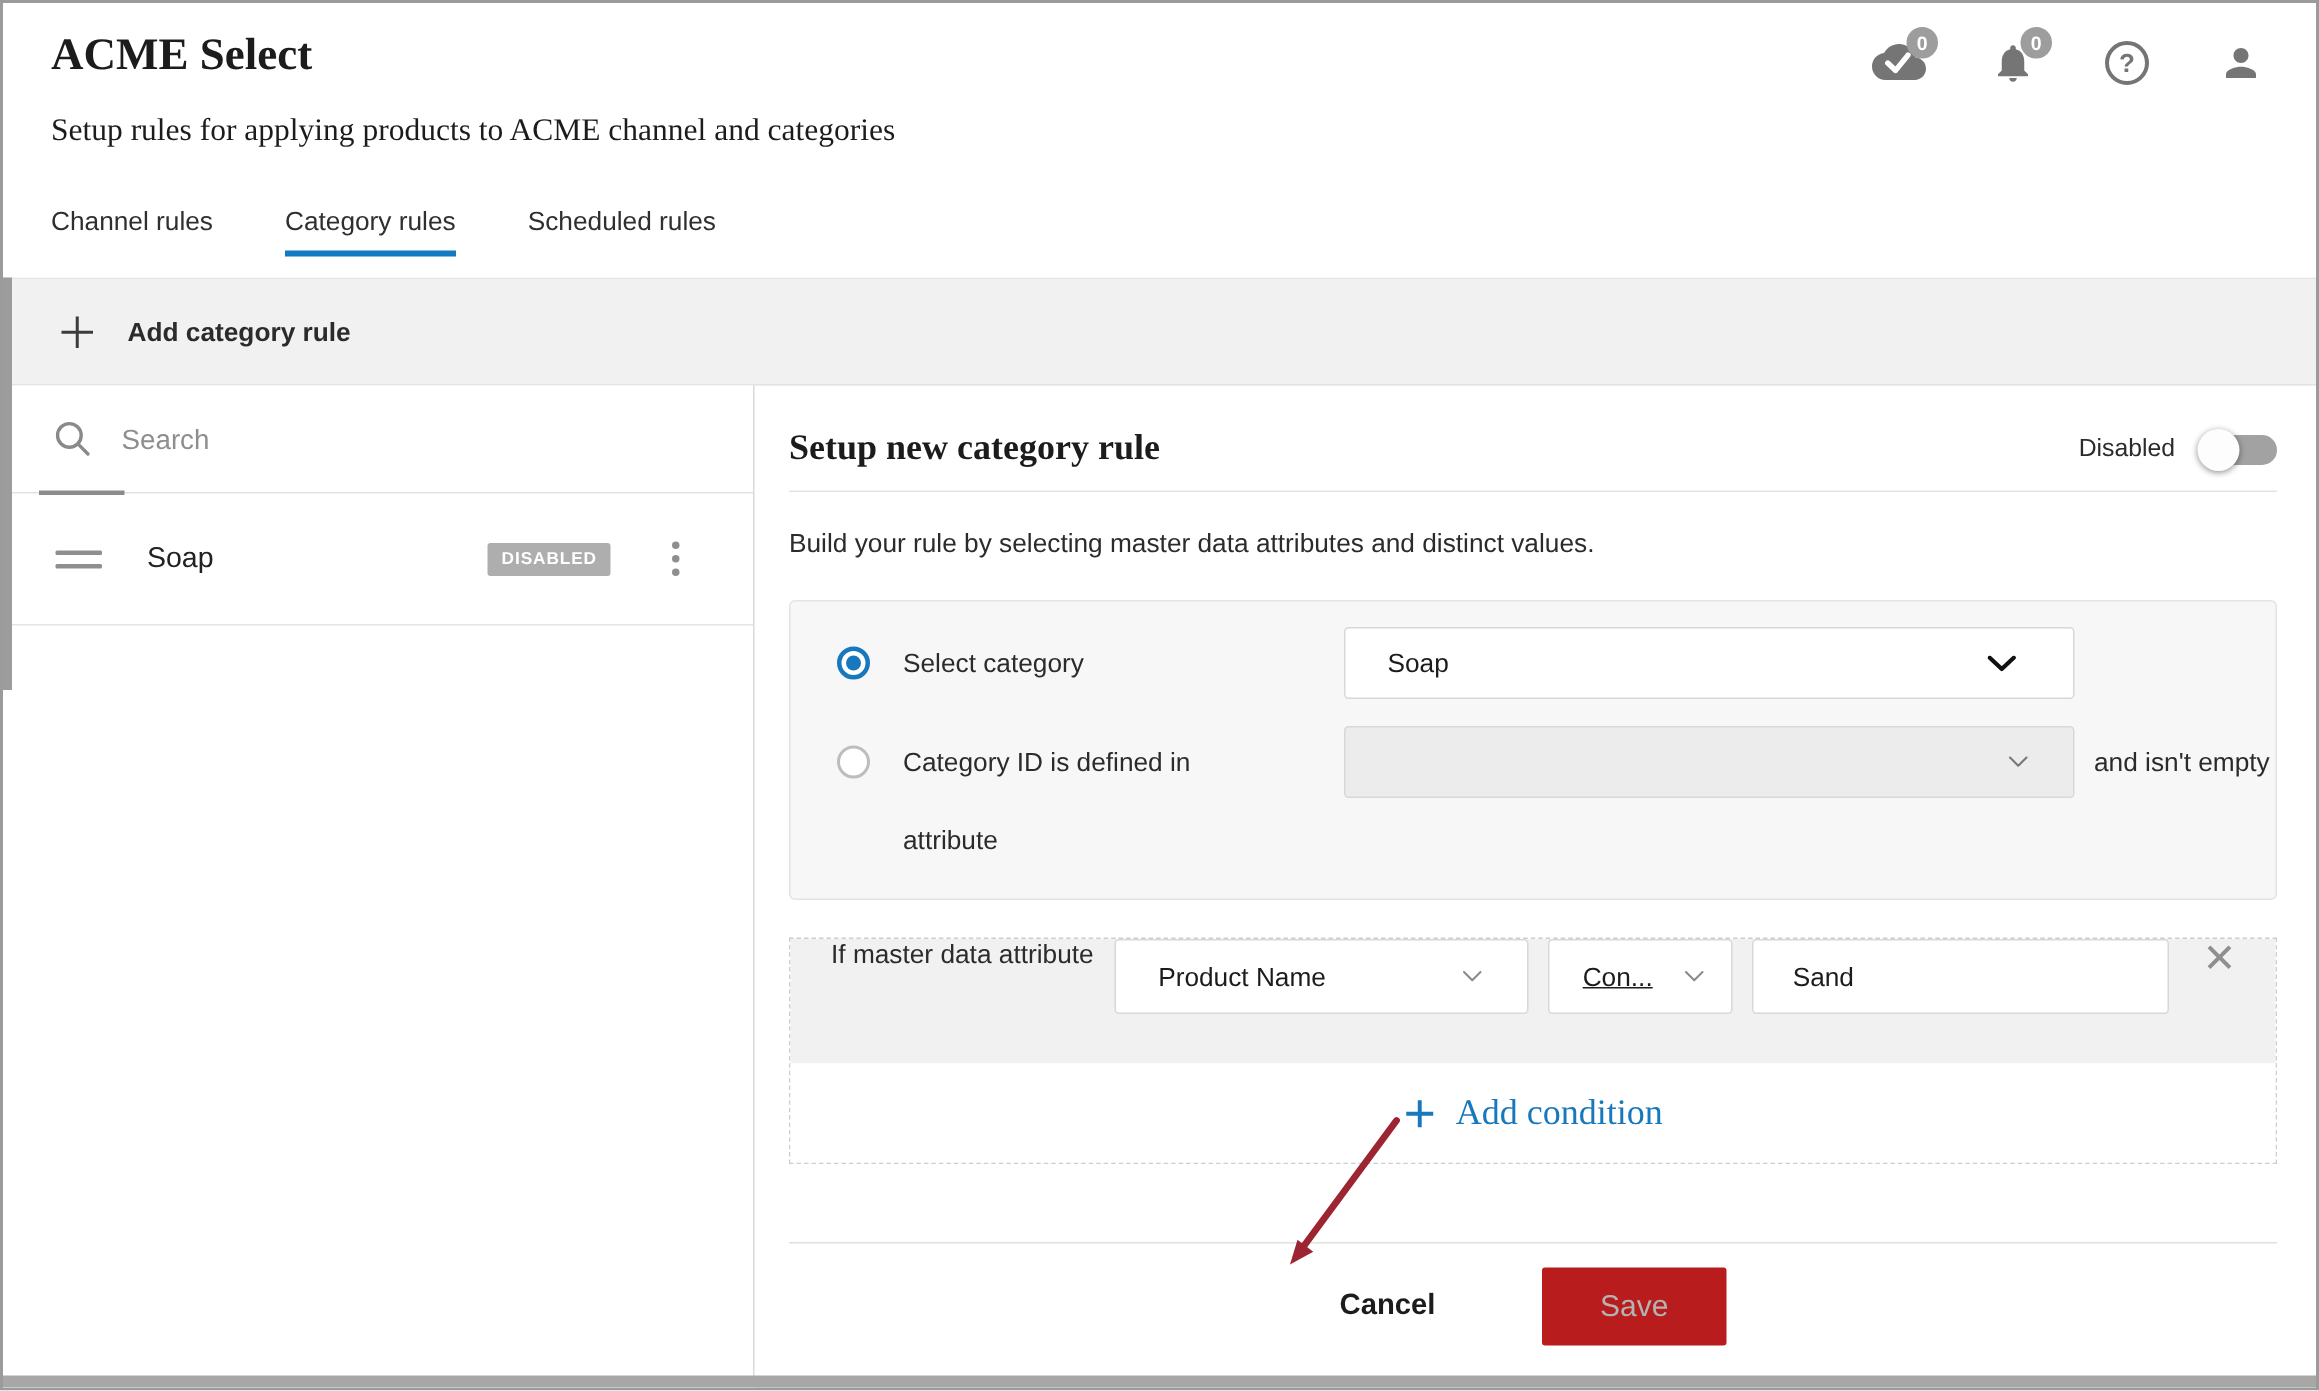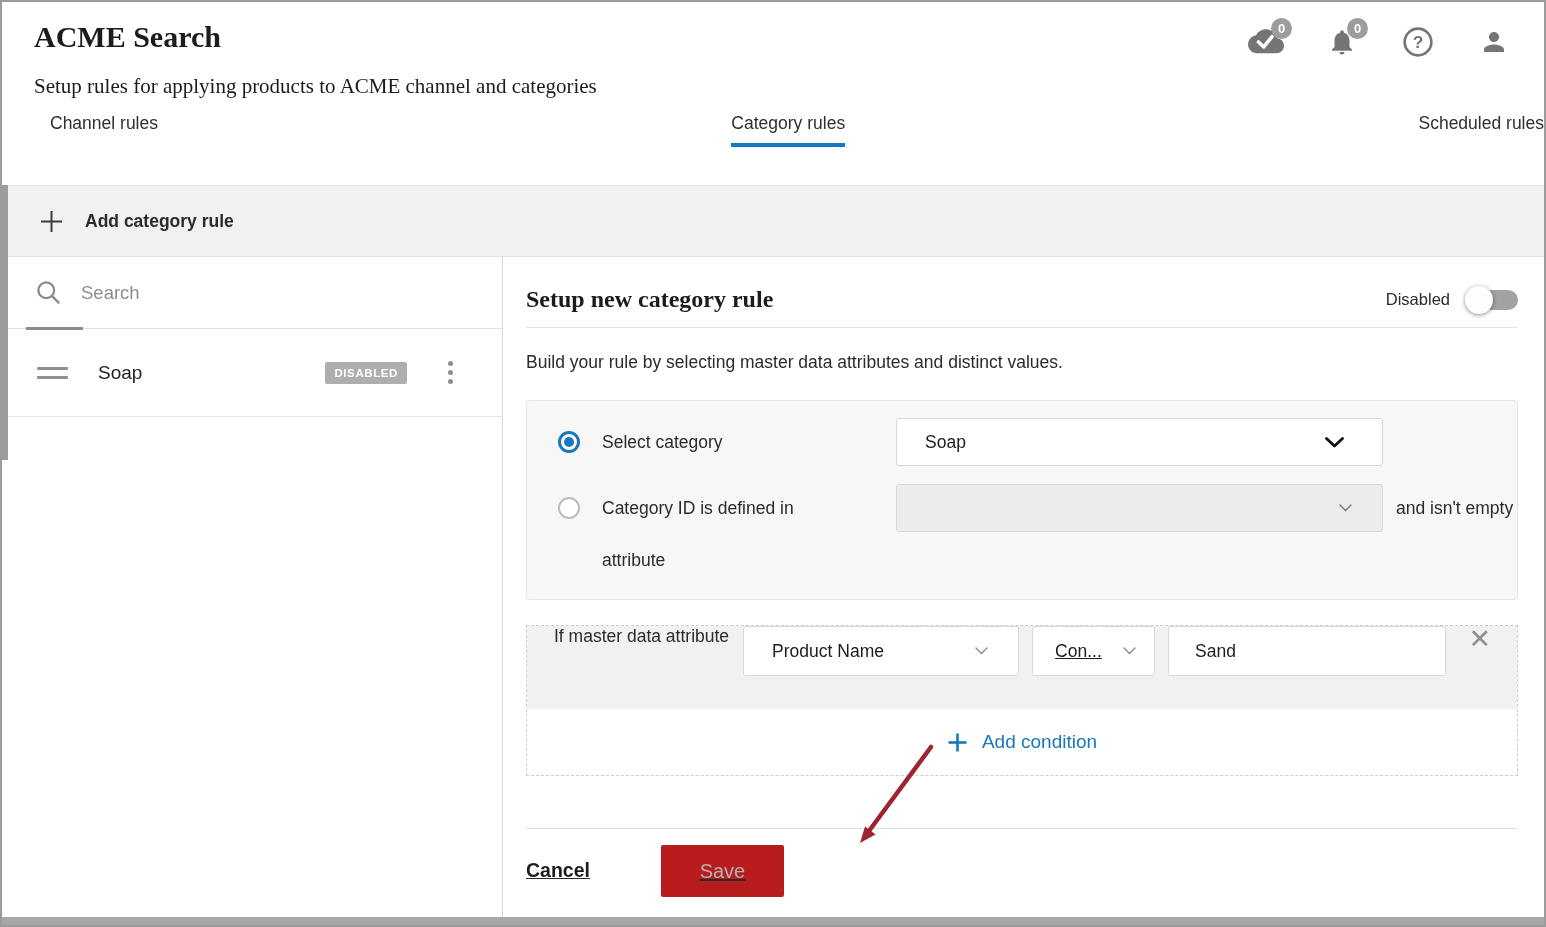--- a/index.html
+++ b/index.html
@@ -24,21 +24,21 @@
   .header-icons {
     position:absolute; top:22px; right:32px; display:flex; gap:40px; align-items:flex-start;
   }
   .hicon { position:relative; width:36px; height:36px; display:flex; align-items:center; justify-content:center; cursor:pointer; }
   .hicon svg { display:block; }
   .badge {
     position:absolute; top:-6px; right:-8px; width:21px; height:21px; border-radius:50%;
     background:#9d9d9d; color:#fff; font-size:13px; font-weight:700;
     display:flex; align-items:center; justify-content:center;
   }
-  .tabs { display:flex; gap:48px; padding-left:48px; margin-top:14px;justify-content:space-between; }
+  .tabs { display:flex; gap:48px; padding-left:32px; margin-top:38px; }
   .tab { font-size:17.5px; color:#2f2f2f; padding-bottom:13px; cursor:pointer; position:relative; }
   .tab.active::after {
     content:""; position:absolute; left:0; right:0; bottom:0; height:4px; background:#1379c2;
   }
 
   
   .addbar {
     height:72px; background:#f1f1f1; border-top:1px solid #e5e5e5; border-bottom:1px solid #e3e3e3;
     display:flex; align-items:center; padding-left:37px; cursor:pointer;
   }
@@ -111,24 +111,24 @@
   .cond-row { height:83px; background:#f1f1f1; display:flex; align-items:flex-start; padding:0 24px 0 27px; }
   .cond-label { font-size:17.5px; color:#2b2b2b; margin-right:14px; }
   .cond-select { width:276px; height:50px; font-size:17.5px; }
   .cond-select-op { width:123px; height:50px; padding-left:22px; font-size:17.5px; margin-left:13px;text-decoration:underline; }
   .cond-input {
     width:278px; height:50px; margin-left:13px; background:#fff; border:1px solid #d8d8d8; border-radius:3px;
     padding-left:26px; font-size:17.5px; color:#1c1c1c; font-family:"Liberation Sans", sans-serif; outline:none;
   }
   .cond-remove { margin-left:auto; font-size:27px; color:#8f8f8f; cursor:pointer; line-height:1; padding:0 2px; }
   .addcond-row { height:66px; background:#fff; display:flex; align-items:center; justify-content:center; gap:14px; cursor:pointer; }
-  .addcond-label { font-size:19px; color:#1878be; }
+  .addcond-label { font-size:24px; color:#1878be;font-family:Liberation Serif, serif; }
 
   .footer-divider { margin-top:52px; border-top:1px solid #e0e0e0; }
-  .footer-row { padding-top:16px; display:flex; justify-content:flex-start; align-items:flex-start;text-decoration:underline; }
+  .footer-row { padding-top:16px; display:flex; justify-content:center; align-items:flex-start; }
   .cancel-btn {
     font-size:19.5px; font-weight:700; color:#1c1c1c; background:none; border:none; cursor:pointer;
     line-height:50px; margin-right:71px; font-family:"Liberation Sans", sans-serif;
   }
   .save-btn {
     width:123px; height:52px; background:#b91c1c; border:none; border-radius:2px;
     font-size:20px; color:#b3b3b3; cursor:default; font-family:"Liberation Sans", sans-serif;
   }
 
   
@@ -148,21 +148,21 @@
   .h-scrollbar { position:absolute; left:0; right:0; bottom:0; height:8px; background:#a7a7a7; z-index:15; }
 
   svg { display:block; }
 </style>
 </head>
 <body>
 
 <div class="window">
 
   <div class="header">
-    <div class="page-title">ACME Search</div>
+    <div class="page-title">ACME Select</div>
 
     <div class="header-icons">
       <div class="hicon">
         <svg width="36" height="26" viewBox="0 0 24 17">
           <path fill="#757575" d="M19.35 6.04A7.49 7.49 0 0 0 12 0C9.11 0 6.6 1.64 5.35 4.04A5.994 5.994 0 0 0 0 10c0 3.31 2.69 6 6 6h13c2.76 0 5-2.24 5-5 0-2.64-2.05-4.78-4.65-4.96z"></path>
           <polyline points="7,8.5 10.5,11.8 16,5" fill="none" stroke="#ffffff" stroke-width="2.4" stroke-linecap="round" stroke-linejoin="round"></polyline>
         </svg>
         <span class="badge">0</span>
       </div>
       <div class="hicon">

